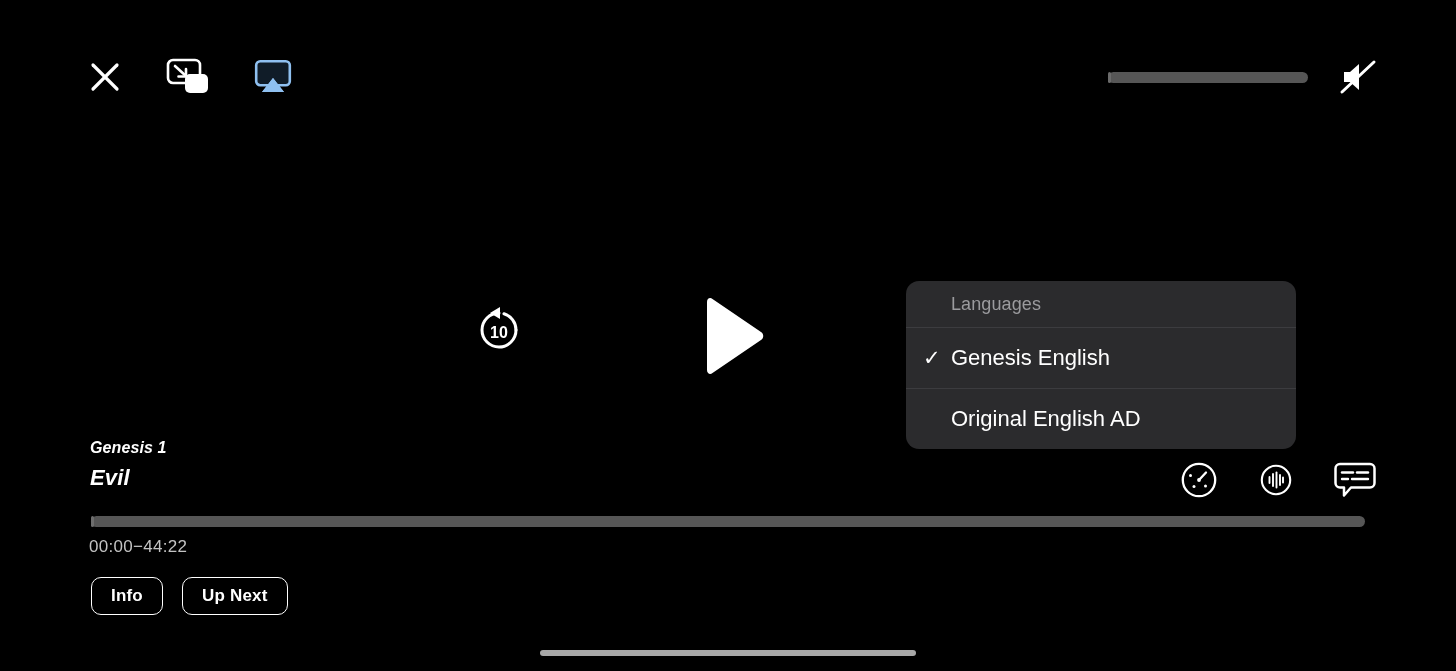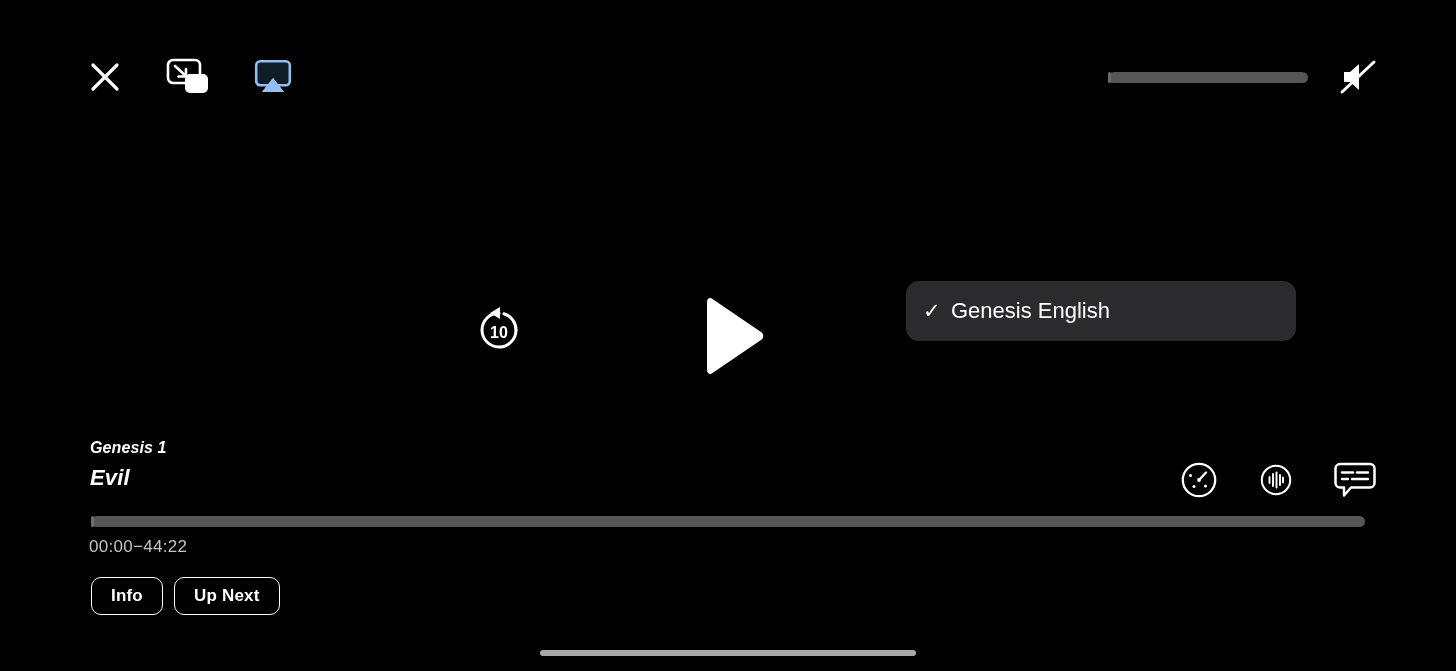--- a/index.html
+++ b/index.html
@@ -205,21 +205,21 @@
     color: #c3c3c3;
     letter-spacing: 0.3px;
   }
 
   
   .pill-row {
     position: absolute;
     left: 91px;
     top: 577px;
     display: flex;
-    gap: 11px;
+    gap: 19px;
   }
   .pill {
     height: 38px;
     padding: 0 19px;
     border: 1.5px solid #ffffff;
     border-radius: 10px;
     background: transparent;
     color: #ffffff;
     font-size: 17px;
     font-weight: bold;
@@ -305,26 +305,31 @@
     </div>
 
     <div class="play-btn icon-btn">
       <svg width="66" height="80" viewBox="0 0 66 80" aria-hidden="true">
         <path d="M7 6 C7 2.5 10 1 12.5 3 L61 36 C64 38 64 42 61 44 L12.5 77 C10 79 7 77.5 7 74 Z" fill="#ffffff"></path>
       </svg>
     </div>
   </div>
 
   <div class="lang-menu">
+    <div class="lang-header">Languages</div>
 
     <div class="lang-item">
       <span class="lang-check">✓</span>
       <span>Genesis English</span>
     </div>
 
+    <div class="lang-item">
+      <span class="lang-check hidden">✓</span>
+      <span>Original English AD</span>
+    </div>
   </div>
 
   <div class="meta">
     <div class="meta-sub">Genesis 1</div>
     <div class="meta-title">Evil</div>
   </div>
 
   <div class="bottom-right-icons">
 
     <div class="icon-btn">

